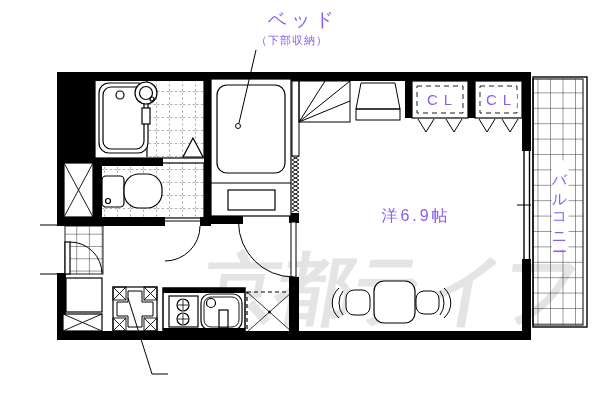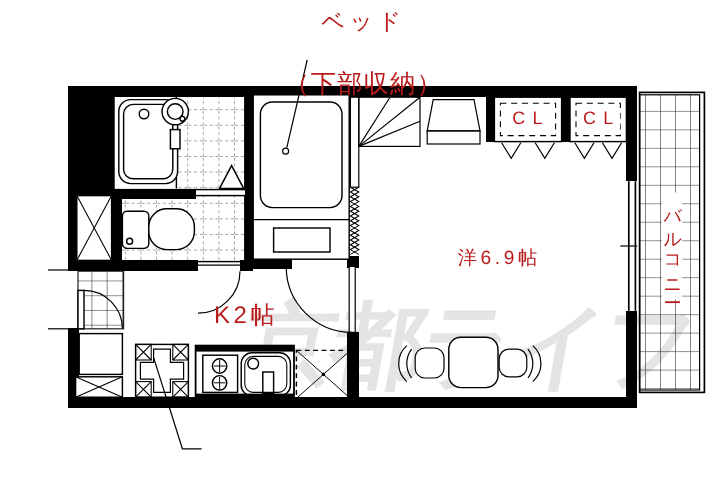--- a/index.html
+++ b/index.html
@@ -1,22 +1,22 @@
 <!DOCTYPE html>
 <html><head>
 <meta charset="utf-8">
 <style>
   html,body{margin:0;padding:0;background:#fff;}
   #stage{position:relative;width:600px;height:400px;background:#fff;overflow:hidden;
          font-family:"Liberation Sans","DejaVu Sans",sans-serif;}
   #plan-svg{position:absolute;left:0;top:0;z-index:2;}
-  .lbl{position:absolute;z-index:3;color:#b91c1c;white-space:nowrap;
+  .lbl{position:absolute;z-index:3;color:#8b5cf6;white-space:nowrap;
        transform:translate(-50%,-50%);line-height:1;}
   .lbl-bed{left:303px;top:19px;font-size:19px;letter-spacing:4px;}
-  .lbl-bedsub{left:303px;top:40px;font-size:21px;letter-spacing:1px;margin-top:30px;}
+  .lbl-bedsub{left:292px;top:40px;font-size:11px;letter-spacing:1px;}
   .lbl-cl1{left:440px;top:99px;font-size:15px;letter-spacing:6px;background:#fff;padding:1px 0 1px 5px;}
   .lbl-cl2{left:499px;top:99px;font-size:15px;letter-spacing:6px;background:#fff;padding:1px 0 1px 5px;}
   .lbl-living{left:416px;top:216px;font-size:16px;letter-spacing:3px;}
   .lbl-kitchen{left:205px;top:263px;font-size:20px;letter-spacing:3px;}
   .lbl-washer{left:207px;top:377px;font-size:21px;letter-spacing:2px;}
   .lbl-balcony{left:560px;top:205px;font-size:15px;background:#fff;padding:3px 1px;
                writing-mode:vertical-rl;text-orientation:upright;letter-spacing:3px;
                transform:translate(-50%,-50%);}
   .watermark{position:absolute;z-index:1;left:202px;top:250px;font-size:78px;font-weight:bold;
              color:#e4e4e4;letter-spacing:-4px;transform:skewX(-10deg);
@@ -244,15 +244,14 @@
     <g fill="none" stroke="#000" stroke-width="1">
       <polyline points="128,298 152,374 168,374"></polyline>
     </g>
   </svg>
 
   <div class="lbl lbl-bed">ベッド</div>
   <div class="lbl lbl-bedsub">（下部収納）</div>
   <div class="lbl lbl-cl1">CL</div>
   <div class="lbl lbl-cl2">CL</div>
   <div class="lbl lbl-living">洋6.9帖</div>
-  <div class="lbl lbl-kitchen">K2帖</div>
   <div class="lbl lbl-balcony">バルコニー</div>
 </div>
 
 </body></html>

